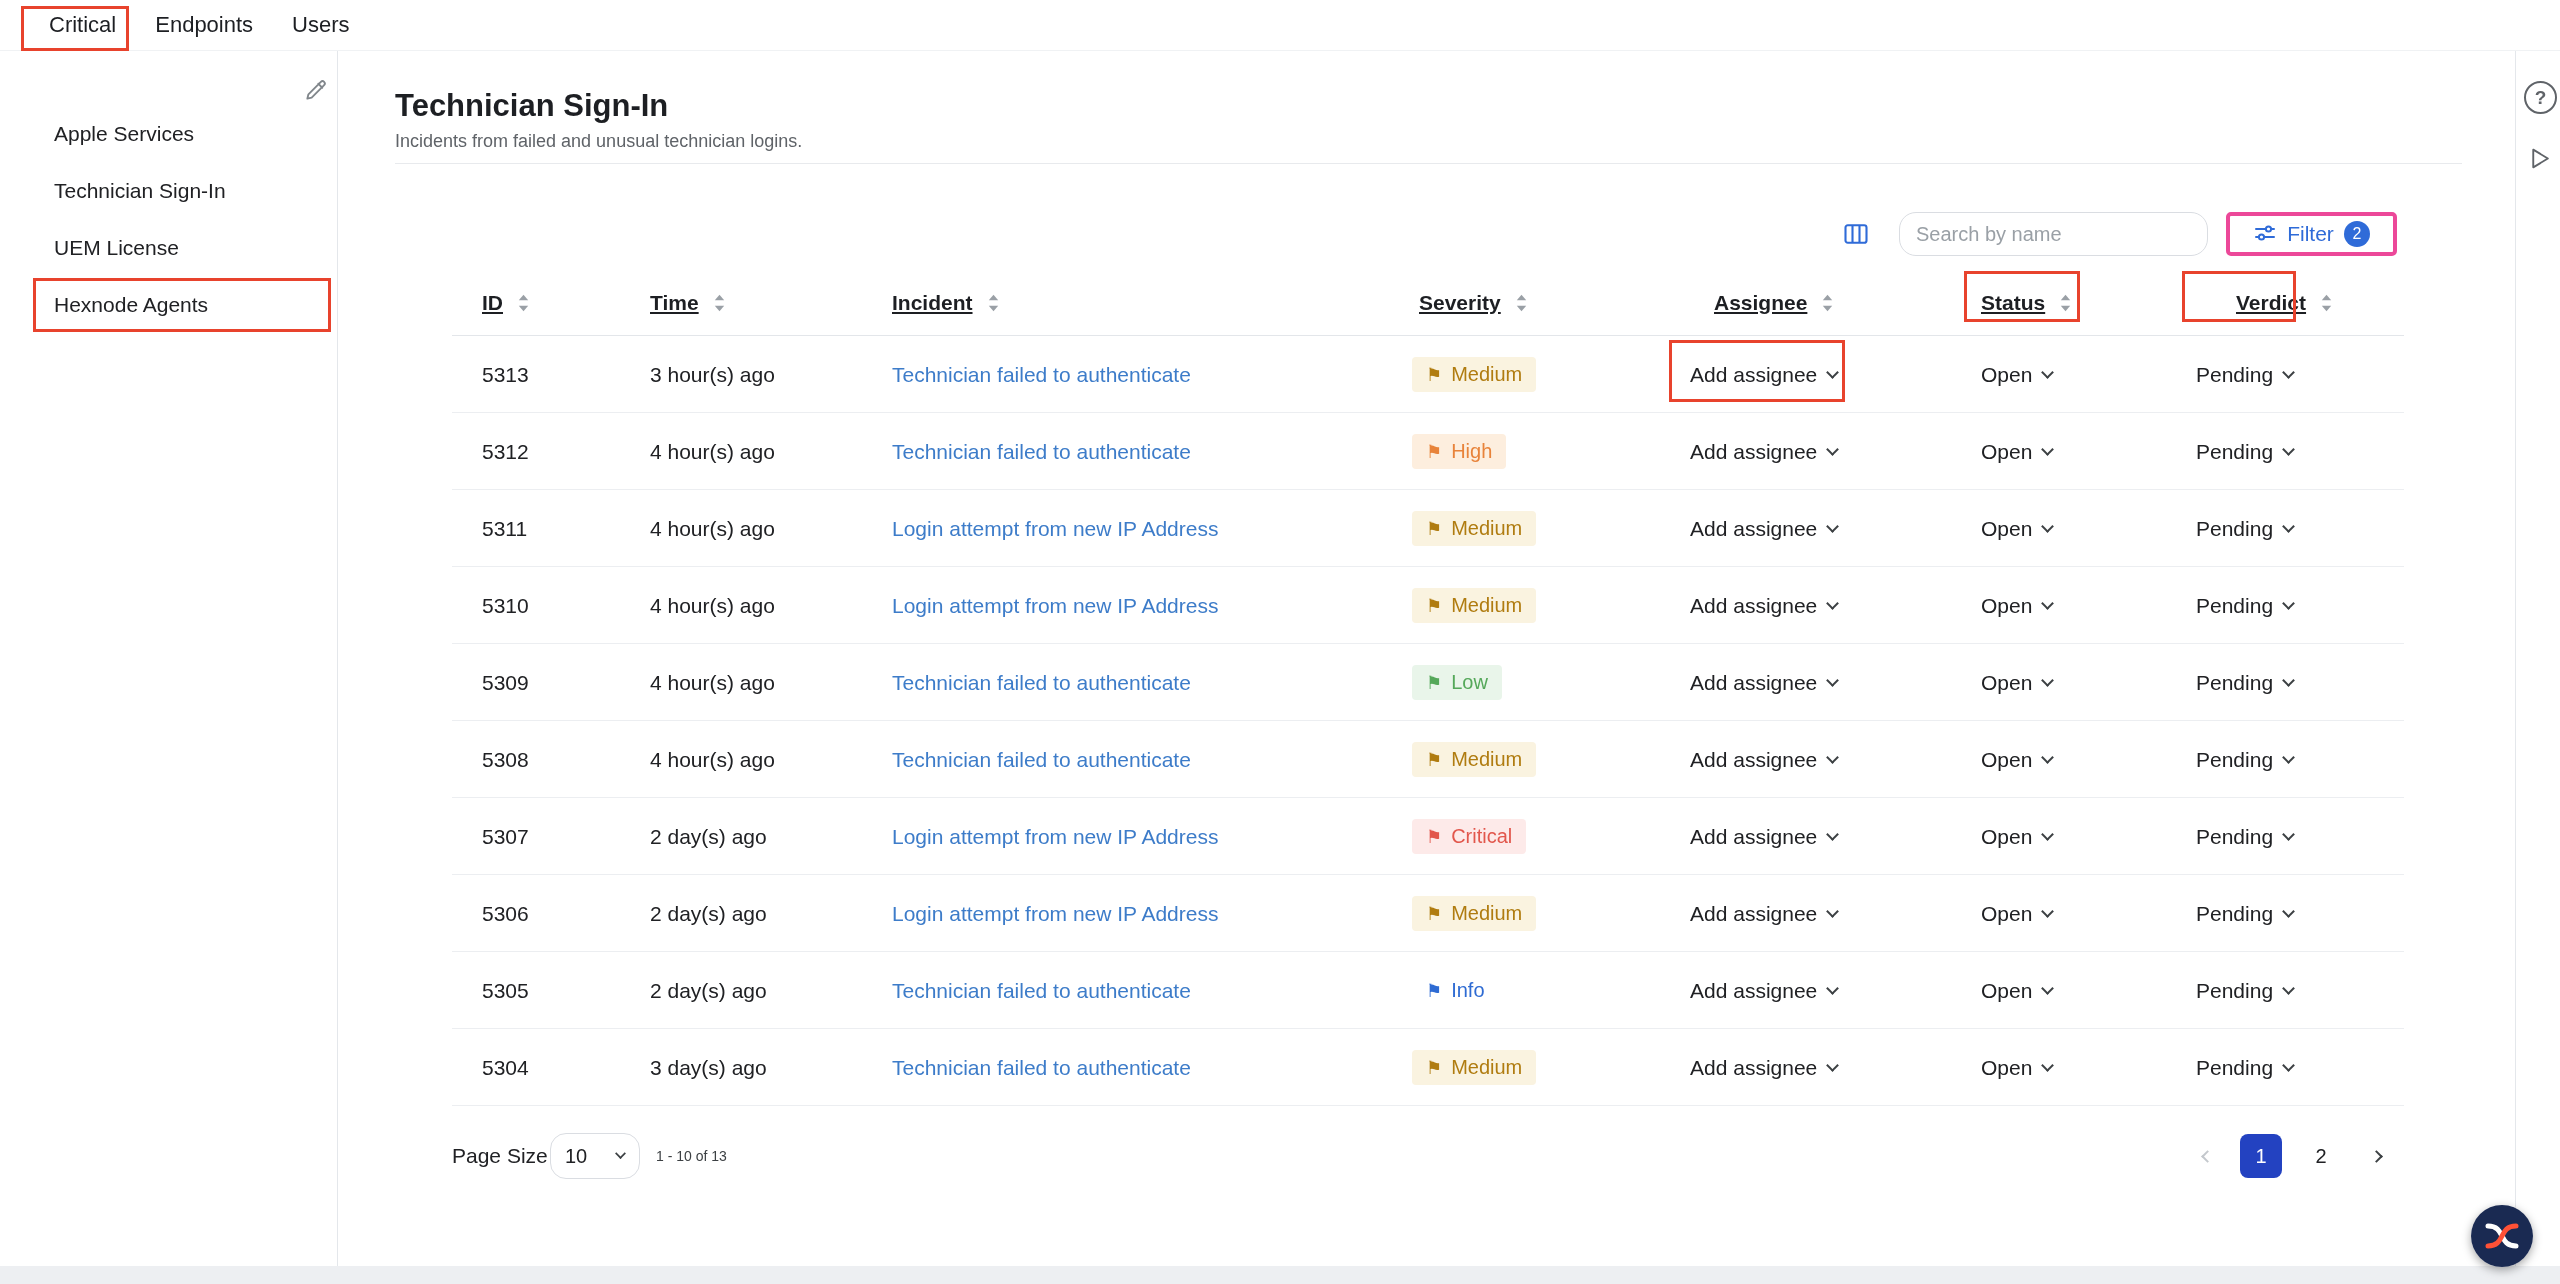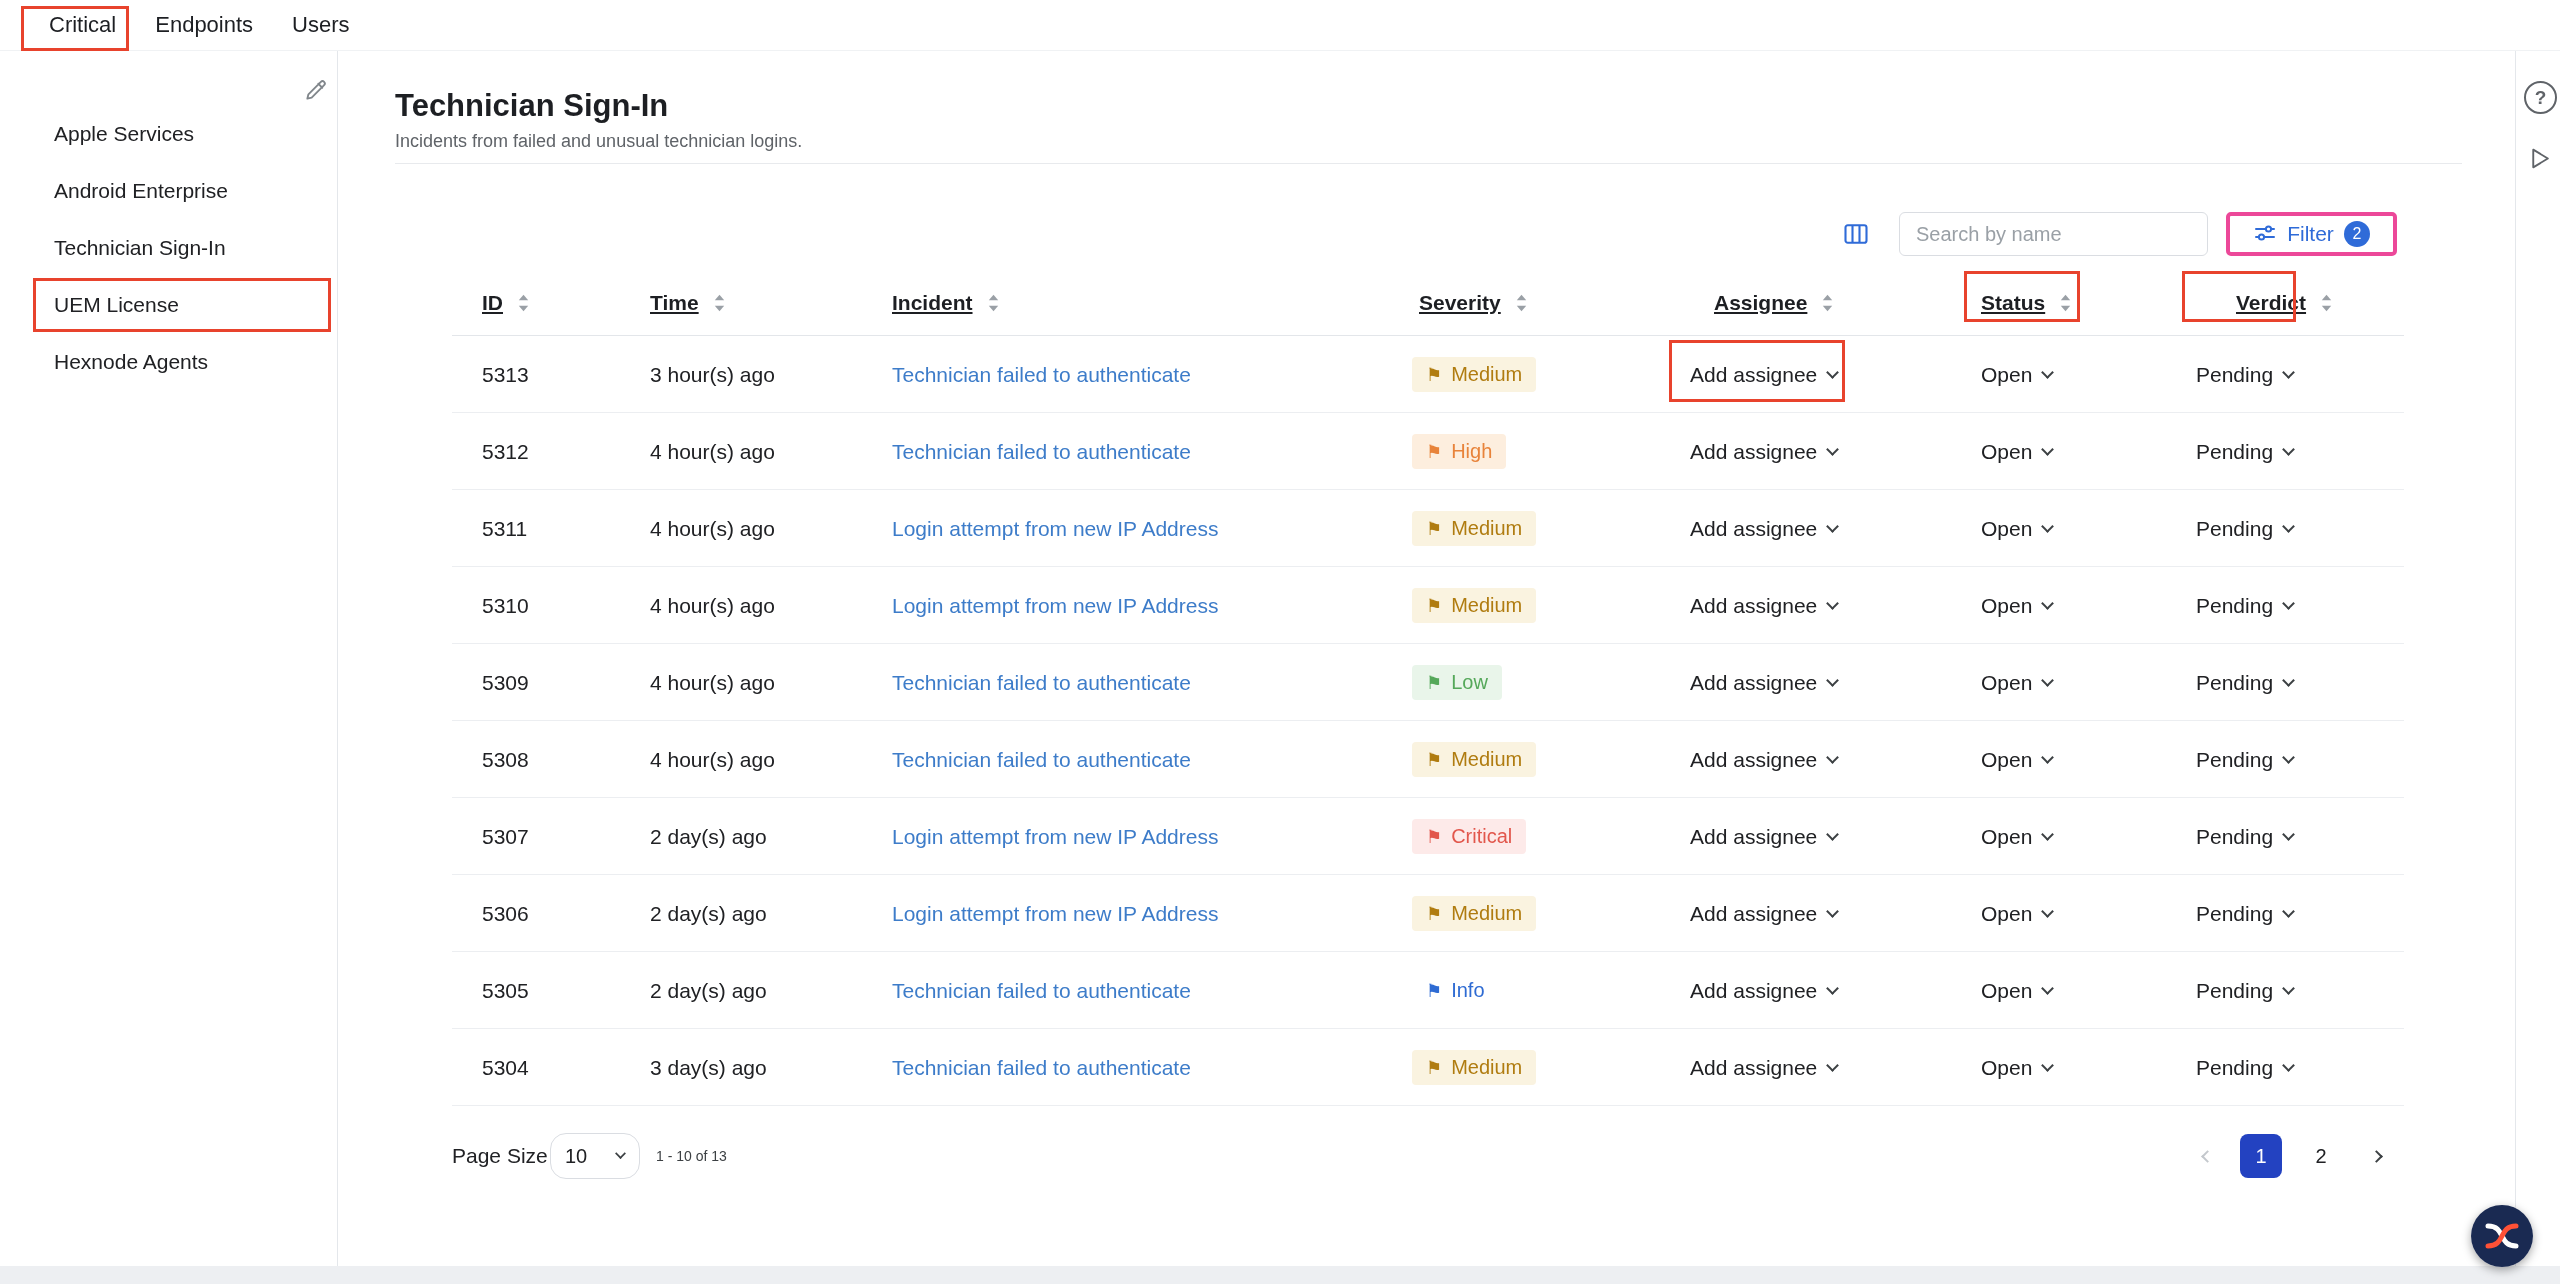--- a/index.html
+++ b/index.html
@@ -27,21 +27,21 @@
                display:flex; align-items:center; justify-content:center; font-size:19px; font-weight:700; color:#5f6368; cursor:pointer; }
   .play-icon { position:absolute; left:11px; top:95px; cursor:pointer; }
 
   
   .page-title { position:absolute; left:395px; top:88px; font-size:31px; font-weight:700; color:#1d1f23; }
   .page-subtitle { position:absolute; left:395px; top:131px; font-size:18px; color:#5f6368; }
   .title-divider { position:absolute; left:395px; top:163px; width:2067px; height:1px; background:#e8eaed; }
 
   
   .cols-icon { position:absolute; left:1842px; top:220px; color:var(--accent-blue); cursor:pointer; }
-  .search { position:absolute; left:1899px; top:212px; width:309px; height:44px; border:1px solid #dadde2; border-radius:6px;
+  .search { position:absolute; left:1899px; top:212px; width:309px; height:44px; border:1px solid #dadde2; border-radius:17px;
             padding:0 16px; font-size:20px; font-family:inherit; color:#202124; outline:none; }
   .search::placeholder { color:#9aa0a6; }
   .filter-btn { position:absolute; left:2226px; top:212px; width:171px; height:44px; border:4px solid #ec4899; border-radius:5px;
                 background:#fff; display:flex; align-items:center; justify-content:center; gap:10px; font-family:inherit;
                 font-size:21px; color:var(--accent-blue); cursor:pointer; }
   .filter-badge { width:26px; height:26px; border-radius:50%; background:var(--accent-blue); color:#fff; font-size:16px;
                   display:flex; align-items:center; justify-content:center; }
 
   
   .thead { position:absolute; left:452px; top:270px; width:1952px; height:65px; }
@@ -107,21 +107,20 @@
   </header>
 
   <aside class="sidebar">
     <span class="pencil">
       <svg width="26" height="26" viewBox="0 0 24 24" fill="none" stroke="#80868b" stroke-width="1.7" stroke-linecap="round" stroke-linejoin="round">
         <path d="M14.1 6.2l3.7 3.7M4 20l1-4L16.5 4.5a2.1 2.1 0 0 1 3 3L8 19l-4 1z"></path>
       </svg>
     </span>
     <nav class="side-items">
       <div class="side-item">Apple Services</div>
-      <div class="side-item">Android Enterprise</div>
       <div class="side-item">Technician Sign-In</div>
       <div class="side-item">UEM License</div>
       <div class="side-item">Hexnode Agents</div>
     </nav>
   </aside>
 
   <main>
     <h1 class="page-title">Technician Sign-In</h1>
     <p class="page-subtitle">Incidents from failed and unusual technician logins.</p>
     <div class="title-divider"></div>

